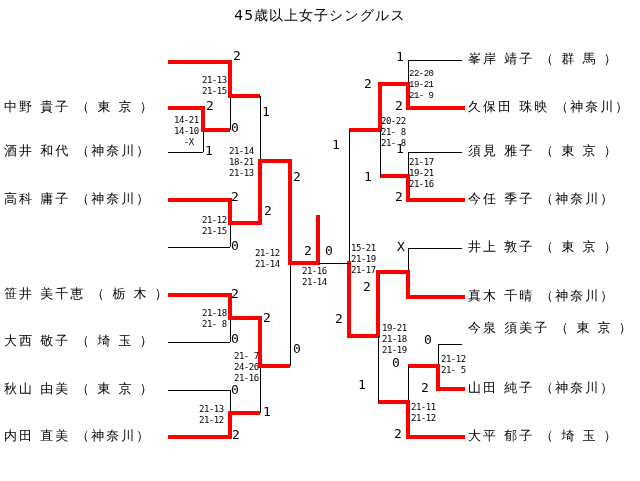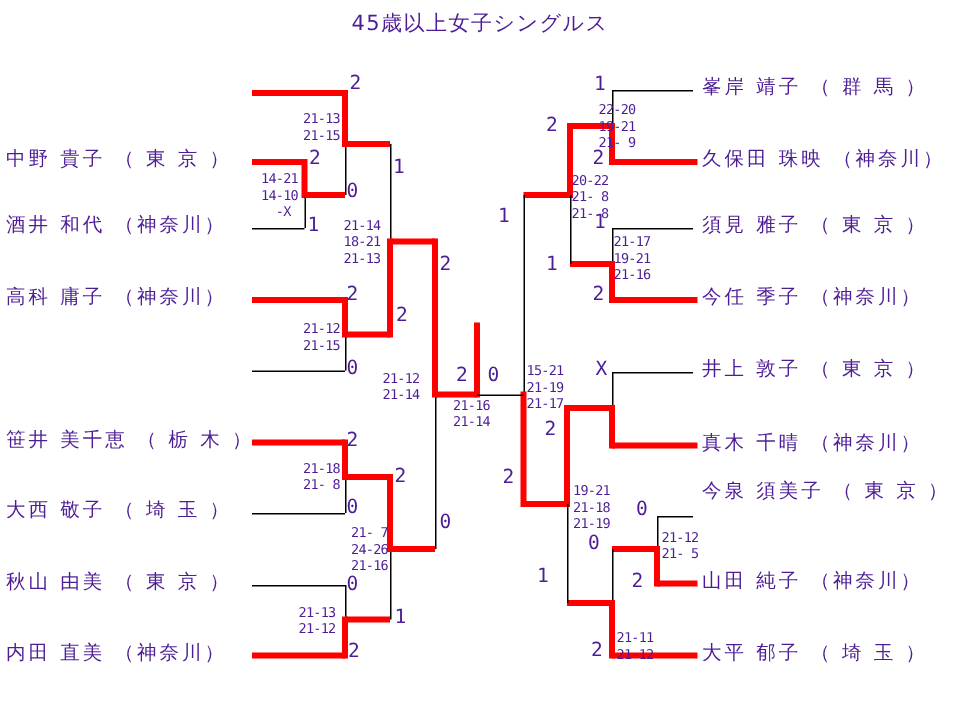--- a/index.html
+++ b/index.html
@@ -1,17 +1,17 @@
 <!DOCTYPE html>
 <html><head>
 <meta charset="utf-8">
 <style>
   html,body{margin:0;padding:0;background:#ffffff;}
   #stage{position:relative;width:640px;height:481px;background:#ffffff;overflow:hidden;
-         font-family:"DejaVu Sans",sans-serif;color:#4c1d95;}
+         font-family:"DejaVu Sans",sans-serif;color:#000000;}
   .title{position:absolute;top:7px;left:0;width:640px;text-align:center;
          font-size:14px;letter-spacing:1px;white-space:pre;}
   .pname{position:absolute;font-size:13px;line-height:15px;letter-spacing:2px;white-space:pre;}
   .seg{position:absolute;}
   .score{position:absolute;font-size:13px;line-height:14px;
          font-family:"DejaVu Sans Mono","DejaVu Sans",monospace;}
   .anno{position:absolute;font-size:9px;line-height:11px;letter-spacing:-0.5px;
         font-family:"DejaVu Sans Mono","DejaVu Sans",monospace;}
   .anno div{white-space:pre;}
 </style>
@@ -168,21 +168,21 @@
       <div>21-16</div>
     </div>
     <div class="anno" style="left: 199px; top: 404px;">
       <div>21-13</div>
       <div>21-12</div>
     </div>
     <div class="anno" style="left: 302px; top: 266px;">
       <div>21-16</div>
       <div>21-14</div>
     </div>
-    <div class="anno" style="left: 399px; top: 69px;">
+    <div class="anno" style="left: 409px; top: 69px; font-family: Liberation Mono, monospace;">
       <div>22-20</div>
       <div>19-21</div>
       <div>21- 9</div>
     </div>
     <div class="anno" style="left: 381px; top: 116px;">
       <div>20-22</div>
       <div>21- 8</div>
       <div>21- 8</div>
     </div>
     <div class="anno" style="left: 409px; top: 157px;">
@@ -197,17 +197,17 @@
     </div>
     <div class="anno" style="left: 382px; top: 323px;">
       <div>19-21</div>
       <div>21-18</div>
       <div>21-19</div>
     </div>
     <div class="anno" style="left: 441px; top: 354px;">
       <div>21-12</div>
       <div>21- 5</div>
     </div>
-    <div class="anno" style="left: 411px; top: 402px; margin-top: 19px;">
+    <div class="anno" style="left: 411px; top: 402px;">
       <div>21-11</div>
       <div>21-12</div>
     </div>
   </div>
 
 </body></html>

